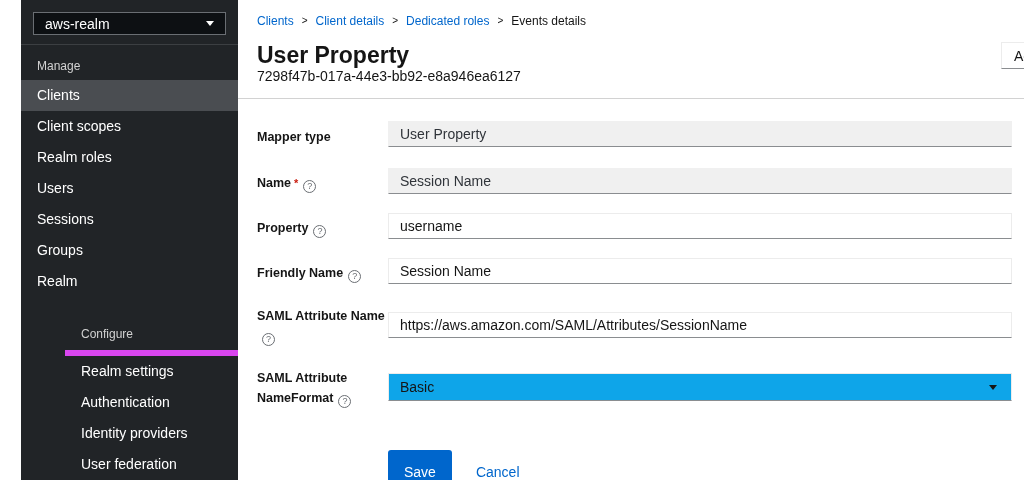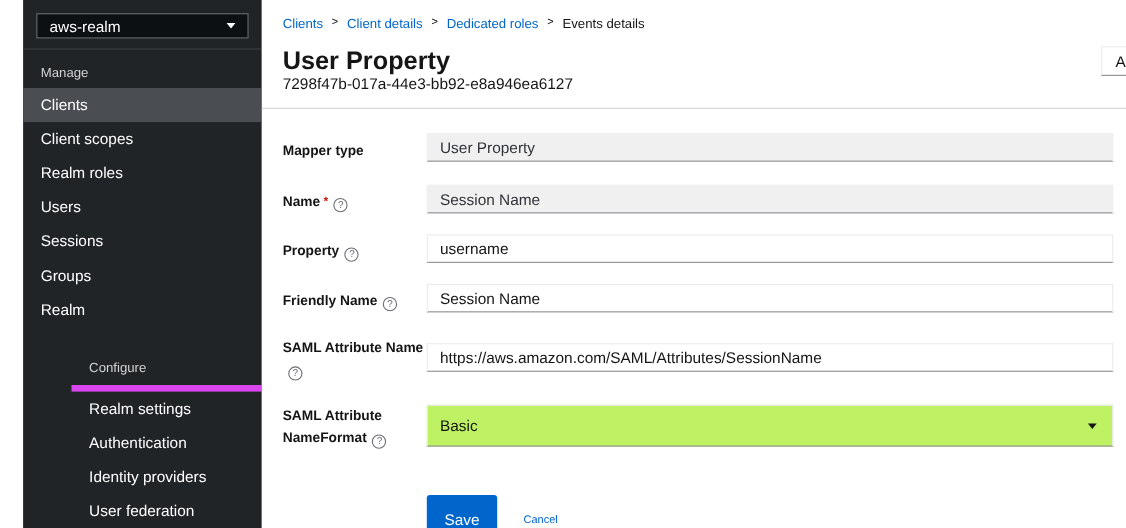--- a/index.html
+++ b/index.html
@@ -106,23 +106,23 @@
     outline:none;
   }
   .pf-input.readonly {
     background:#f0f0f0;
     border-color:#f0f0f0;
     border-bottom-color:#8a8d90;
     color:#30343a;
   }
   .pf-select {
     flex:1;
-    height:38px;
+    height:28px;
     position:relative;
-    background:#bef264;
+    background:#0ea5e9;
     border:1px solid #ececec;
     border-bottom:1px solid #8a8d90;
     padding:0 11px;
     font-size:14px; color:#151515;
     display:flex; align-items:center;
     cursor:pointer;
   }
   .select-caret {
     position:absolute; right:14px; top:50%; margin-top:-2px;
     width:0; height:0;
@@ -134,21 +134,21 @@
   .save-btn {
     height:44px;
     padding:0 16px;
     background:#0066cc;
     color:#ffffff;
     border:none; border-radius:3px;
     font-family:"Liberation Sans", sans-serif;
     font-size:14px;
     cursor:pointer;
   }
-  .cancel-link { margin-left:24px; color:#0066cc; font-size:10px; text-decoration:none; cursor:pointer; }
+  .cancel-link { margin-left:24px; color:#0066cc; font-size:14px; text-decoration:none; cursor:pointer; }
 
   
   .action-toggle {
     position:absolute; left:1001px; top:42px;
     height:27px;
     padding:0 12px;
     background:#ffffff;
     border:1px solid #ececec;
     border-bottom:1px solid #8a8d90;
     font-family:"Liberation Sans", sans-serif;

